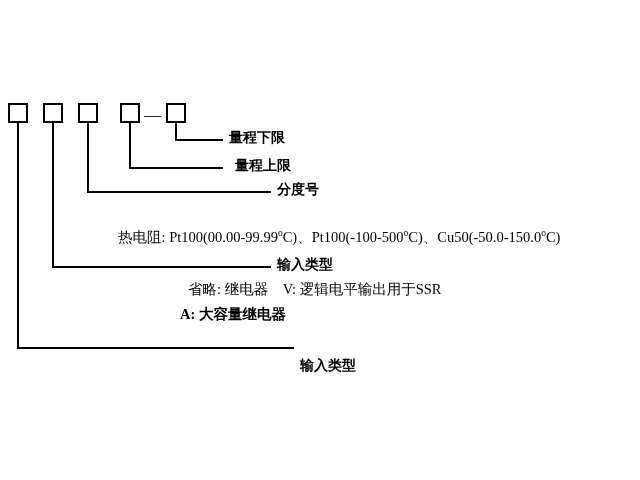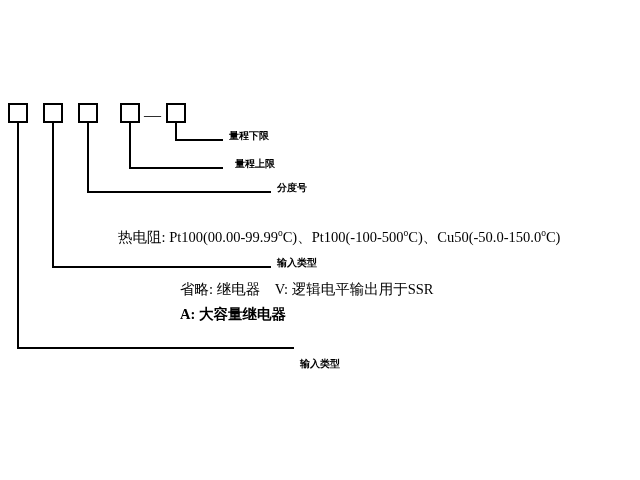--- a/index.html
+++ b/index.html
@@ -45,21 +45,21 @@
   .hline {
     position: absolute;
     height: 2px;
     background: #000;
   }
 
   
   .bold-label {
     position: absolute;
     font-weight: bold;
-    font-size: 10px;
+    font-size: 14px;
     line-height: 1;
     white-space: nowrap;
     font-family: "Liberation Serif", serif;
   }
   .detail {
     position: absolute;
     font-size: 14.5px;
     line-height: 1.25;
     white-space: nowrap;
     font-family: "Liberation Serif", serif;
@@ -100,19 +100,19 @@
   <div class="bold-label" style="left:235px; top:159px;">量程上限</div>
   <div class="bold-label" style="left:277px; top:183px;text-align:center;">分度号</div>
   <div class="bold-label" style="left:277px; top:258px;">输入类型</div>
   <div class="bold-label" style="left:300px; top:359px;text-align:center;">输入类型</div>
 
 
   <div class="detail" style="left:118px; top:228px;">
     <span>热电阻: </span><span>Pt100(00.00-99.99</span><span class="sup">o</span><span>C)、Pt100(-100-500</span><span class="sup">o</span><span>C)、Cu50(-50.0-150.0</span><span class="sup">o</span><span>C)</span>
   </div>
 
-  <div class="detail" style="left:180px; top:280px;">
+  <div class="detail" style="left:188px; top:280px;">
     <span>省略: 继电器</span>&nbsp;&nbsp;&nbsp;&nbsp;<span>V: 逻辑电平输出用于SSR</span>
   </div>
   <div class="detail" style="left:180px; top:305px;font-weight:bold;">A: 大容量继电器</div>
 
 
 </div>
 
 </body></html>

